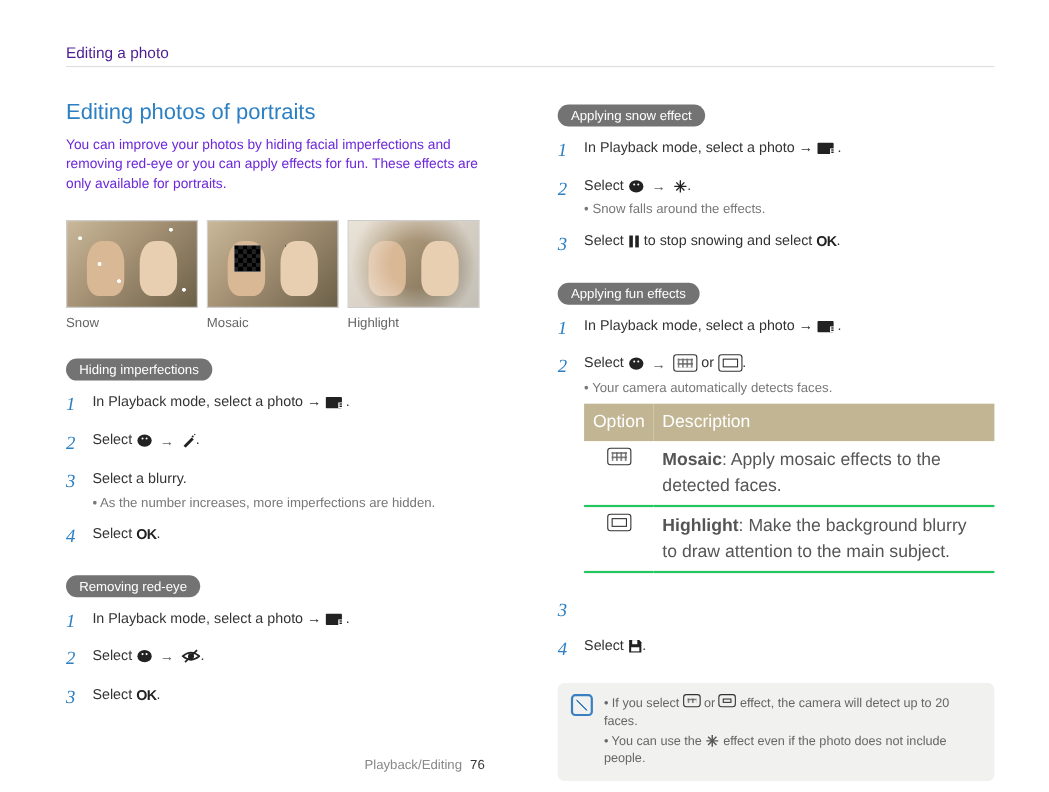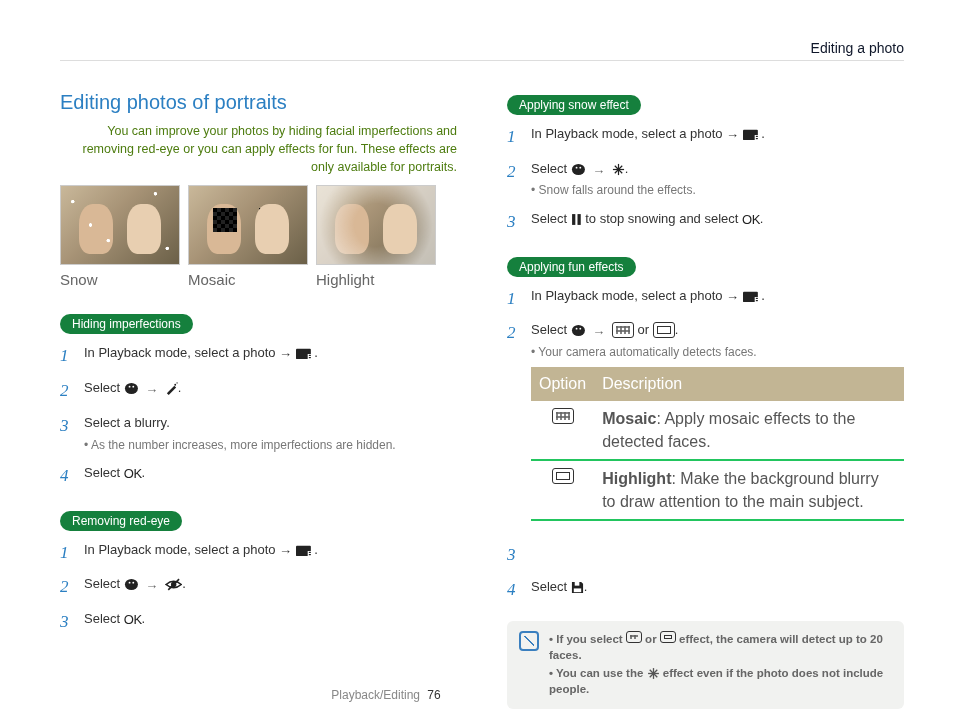--- a/index.html
+++ b/index.html
@@ -6,42 +6,40 @@
   body {
     font-family: Arial, Helvetica, sans-serif;
     background: #fff;
     width: 954px;
     height: 720px;
     padding: 40px 50px 20px 60px;
     font-size: 13px;
     color: #444;
   }
   .header {
-    color: #0f172a;
+    color: #4c1d95;
     font-size: 14px;
     font-weight: 300;
     border-bottom: 1px solid #ddd;
     padding-bottom: 4px;
     margin-bottom: 30px;
-    text-align: right;
   }
   .columns { display: flex; gap: 50px; }
   .col { flex: 1; }
   h2.title {
     color: #2b7fc2;
     font-weight: 400;
     font-size: 20px;
     margin-bottom: 8px;
   }
   .intro {
-    color: #4d7c0f;
+    color: #6d28d9;
     font-size: 12.5px;
     line-height: 1.45;
-    margin-bottom: 9px;
-    text-align: right;
+    margin-bottom: 24px;
   }
   .thumbs { display: flex; gap: 8px; margin-bottom: 6px; }
   .thumb {
     width: 120px; height: 80px;
     background: linear-gradient(135deg,#c9b89a 0%, #a89477 40%, #6b6048 100%);
     border: 1px solid #ccc;
     position: relative;
     overflow: hidden;
   }
   .thumb::before, .thumb::after {
@@ -67,24 +65,24 @@
       linear-gradient(90deg,#999 50%, #bbb 50%) 0 0/8px 8px;
     background-blend-mode: difference;
   }
   .thumb.mosaic .fx::before{ left:24px; }
   .thumb.mosaic .fx::after{ right:24px; }
   .thumb.highlight .fx {
     background: radial-gradient(circle at 50% 50%, transparent 30%, rgba(255,255,255,0.6) 80%);
     filter: blur(0.5px);
   }
   .thumb-labels { display:flex; gap:8px; margin-bottom:22px; }
-  .thumb-labels span { width:120px; font-size:15px; color:#666; }
+  .thumb-labels span { width:120px; font-size:12px; color:#666; }
   .pill {
     display:inline-block;
-    background:#15803d;
+    background:#737373;
     color:#fff;
     border-radius:11px;
     padding:3px 12px;
     font-size:12px;
     margin: 4px 0 10px 0;
   }
   ol.steps { list-style:none; padding:0; margin:0 0 18px 0; }
   ol.steps > li {
     display:flex;
     align-items:flex-start;
@@ -108,21 +106,21 @@
   }
   .sub::before { content:"• "; }
   .icon {
     display:inline-block;
     vertical-align:middle;
     line-height:1;
     font-size:13px;
     color:#222;
     font-weight:bold;
   }
-  .icon.ok { font-family:Arial; letter-spacing:-0.5px; font-weight:400; }
+  .icon.ok { font-family:Arial; letter-spacing:-0.5px; font-weight:700; }
   .icon.arrow { color:#666; margin:0 3px; }
   table.opts {
     width:100%;
     border-collapse:collapse;
     margin:6px 0 12px 0;
     font-size:16px;
   }
   table.opts th {
     background:#c2b594;
     color:#fff;
@@ -166,21 +164,21 @@
   .note-icon {
     width:20px; height:20px; flex-shrink:0;
     border:2px solid #3a7fbf; border-radius:4px;
     position:relative;
   }
   .note-icon::after{
     content:""; position:absolute; inset:3px;
     background:
       linear-gradient(45deg, transparent 45%, #3a7fbf 45%, #3a7fbf 55%, transparent 55%);
   }
-  .note-box ul { list-style:none; padding:0;font-weight:bold; }
+  .note-box ul { list-style:none; padding:0; }
   .note-box li::before { content:"• "; }
   .note-box li { margin-bottom:2px; line-height:1.4; }
   .footer {
     position:absolute;
     bottom:18px;
     width:772px; left:0;
     text-align:center;
     font-size:12px;
     color:#888;
   }

